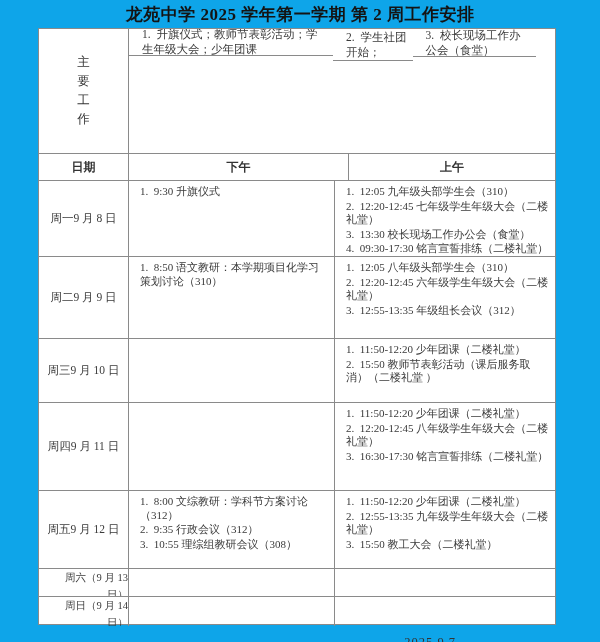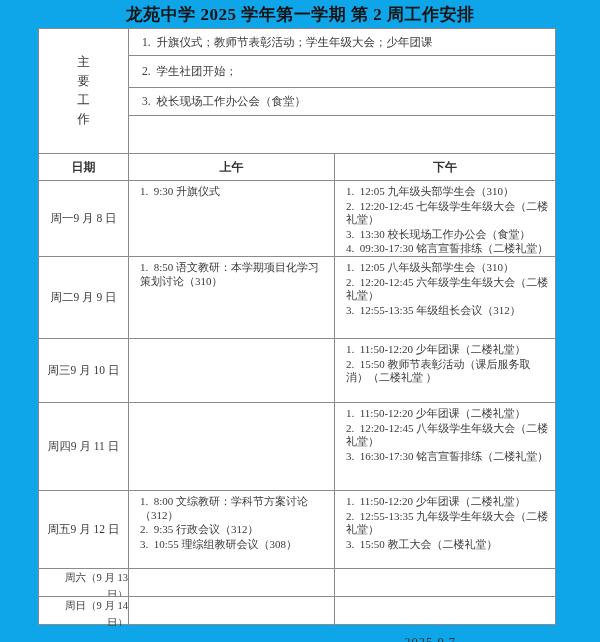--- a/index.html
+++ b/index.html
@@ -28,21 +28,21 @@
   .cell { border-right:1px solid #8a8a8a; overflow:hidden; }
   .cell:last-child { border-right:none; }
 
   
   .top-section { height:125px; }
   .label-cell {
     width:90px; flex:0 0 90px;
     display:flex; flex-direction:column; justify-content:center; align-items:center;
     font-size:12.5px; line-height:19px; color:#333;
   }
-  .top-items { flex:1 1 auto; display:flex; flex-direction:column; }
+  .top-items { flex:1 1 auto; display:flex; }
   .top-item {
     border-bottom:1px solid #8a8a8a;
     display:flex; align-items:center;
     padding-left:13px; padding-right:6px;
     font-size:11.5px; white-space:pre-wrap; color:#3a3a3a;
   }
   .top-item:last-child { border-bottom:none; }
 
   
   .header-row { height:27px; }
@@ -95,22 +95,22 @@
       <div class="cell top-items">
         <div class="top-item" style="height:27px">1.  升旗仪式；教师节表彰活动；学生年级大会；少年团课</div>
         <div class="top-item" style="height:32px">2.  学生社团开始；</div>
         <div class="top-item" style="height:28px">3.  校长现场工作办公会（食堂）</div>
         <div class="top-item" style="flex:1 1 auto"></div>
       </div>
     </div>
 
     <div class="row header-row">
       <div class="cell col-date">日期</div>
+      <div class="cell col-afternoon">下午</div>
       <div class="cell col-morning">上午</div>
-      <div class="cell col-afternoon">下午</div>
     </div>
 
     <div class="row day-row" style="height:76px">
       <div class="cell col-date date-cell">
         <div>周一</div>
         <div>9 月 8 日</div>
       </div>
       <div class="cell col-morning content-cell">
         <div class="item">1.  9:30 升旗仪式</div>
       </div>

